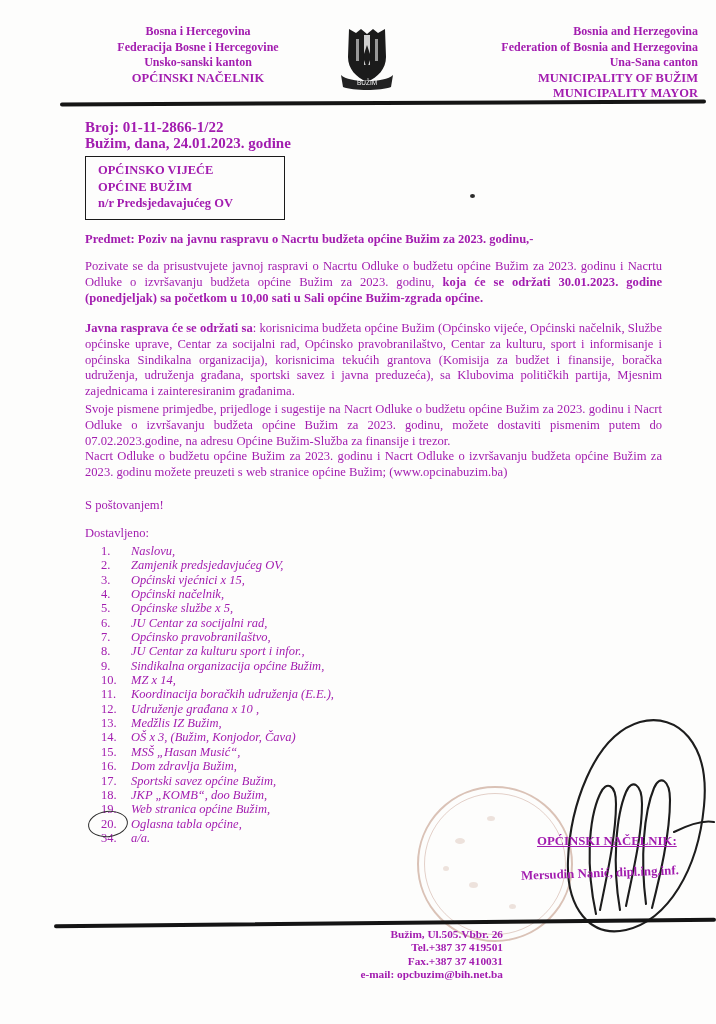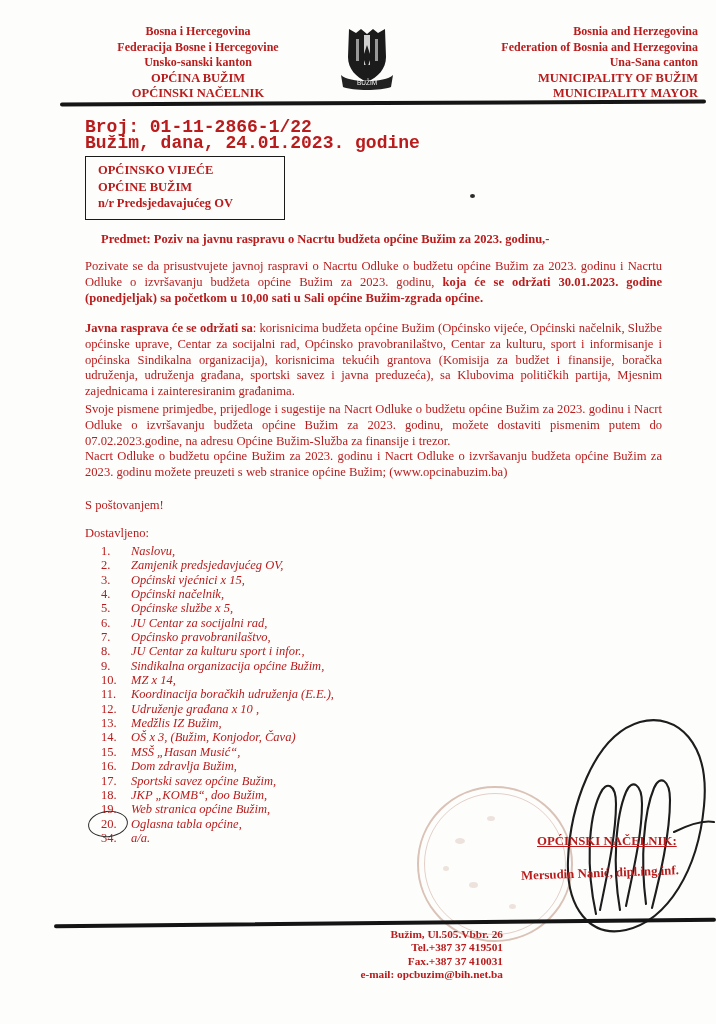--- a/index.html
+++ b/index.html
@@ -1,35 +1,35 @@
 <!DOCTYPE html>
 <html><head>
 <meta charset="utf-8">
 <style>
   html,body{margin:0;padding:0;background:#e8e8e8;}
   .page{
     position:relative;width:716px;height:1024px;background:#fdfdfc;
-    font-family:"Liberation Serif", serif;color:#b91c1c;overflow:hidden;
+    font-family:"Liberation Serif", serif;color:#a21caf;overflow:hidden;
     margin:0 auto;
   }
   
   .hdr-left{position:absolute;left:62px;top:24px;width:272px;text-align:center;font-size:12px;line-height:15.5px;}
   .hdr-right{position:absolute;left:420px;top:24px;width:278px;text-align:right;font-size:12px;line-height:15.5px;}
   .hdr-line{font-weight:600;}
   .hdr-bold{font-weight:bold;font-size:12.5px;}
   .emblem{position:absolute;left:339px;top:27px;width:56px;height:70px;}
   .hdr-rule{position:absolute;left:60px;top:101px;width:646px;height:4px;background:#151515;transform:rotate(-0.25deg);border-radius:2px;}
   
-  .ref{position:absolute;left:85px;top:119px;font-weight:bold;font-size:18px;line-height:16px;font-family:Liberation Mono, monospace;}
+  .ref{position:absolute;left:85px;top:119px;font-weight:bold;font-size:15px;line-height:16px;}
   
   .rbox{position:absolute;left:85px;top:156px;width:178px;border:1.6px solid #1a1a1a;
     padding:5px 8px 7px 12px;font-weight:bold;font-size:12.5px;line-height:16.5px;}
   .stray-dot{position:absolute;left:470px;top:194px;width:5px;height:4px;background:#2b2b2b;border-radius:50%;}
   
-  .subject{position:absolute;left:85px;top:232px;width:576px;font-weight:bold;font-size:12.5px;margin-left:16px;}
+  .subject{position:absolute;left:85px;top:232px;width:576px;font-weight:bold;font-size:12.5px;}
   .para{position:absolute;left:85px;width:577px;font-size:12.6px;line-height:15.8px;text-align:justify;}
   .p1{top:259px;}
   .p2{top:321px;}
   .p3{top:402px;}
   .closing{position:absolute;left:85px;top:498px;font-size:12.6px;}
   
   .dist{position:absolute;left:85px;top:526px;font-size:12.5px;}
   .dist-title{margin-bottom:3px;}
   .dist ul{list-style:none;margin:0;padding:0;}
   .dist li{display:flex;line-height:14.35px;}
@@ -52,21 +52,20 @@
 </style>
 </head>
 <body>
 
 <div class="page">
 
   <div class="hdr-left">
     <div class="hdr-line">Bosna i Hercegovina</div>
     <div class="hdr-line">Federacija Bosne i Hercegovine</div>
     <div class="hdr-line">Unsko-sanski kanton</div>
-    <div class="hdr-bold">OPĆINA BUŽIM</div>
     <div class="hdr-bold">OPĆINSKI NAČELNIK</div>
   </div>
 
   <div class="emblem">
     <svg width="56" height="70" viewBox="0 0 56 70" xmlns="http://www.w3.org/2000/svg">
       <path d="M10 2 L17 6 L22 2 L28 7 L34 2 L39 6 L46 2 L47 30 C47 42 39 50 28 55 C17 50 9 42 9 30 Z" fill="#1b1b1b"></path>
       <rect x="25" y="8" width="6" height="30" fill="#efefef" opacity="0.85"></rect>
       <rect x="17" y="12" width="3" height="22" fill="#efefef" opacity="0.6"></rect>
       <rect x="36" y="12" width="3" height="22" fill="#efefef" opacity="0.6"></rect>
       <path d="M28 18 L32 30 L28 42 L24 30 Z" fill="#1b1b1b"></path>

